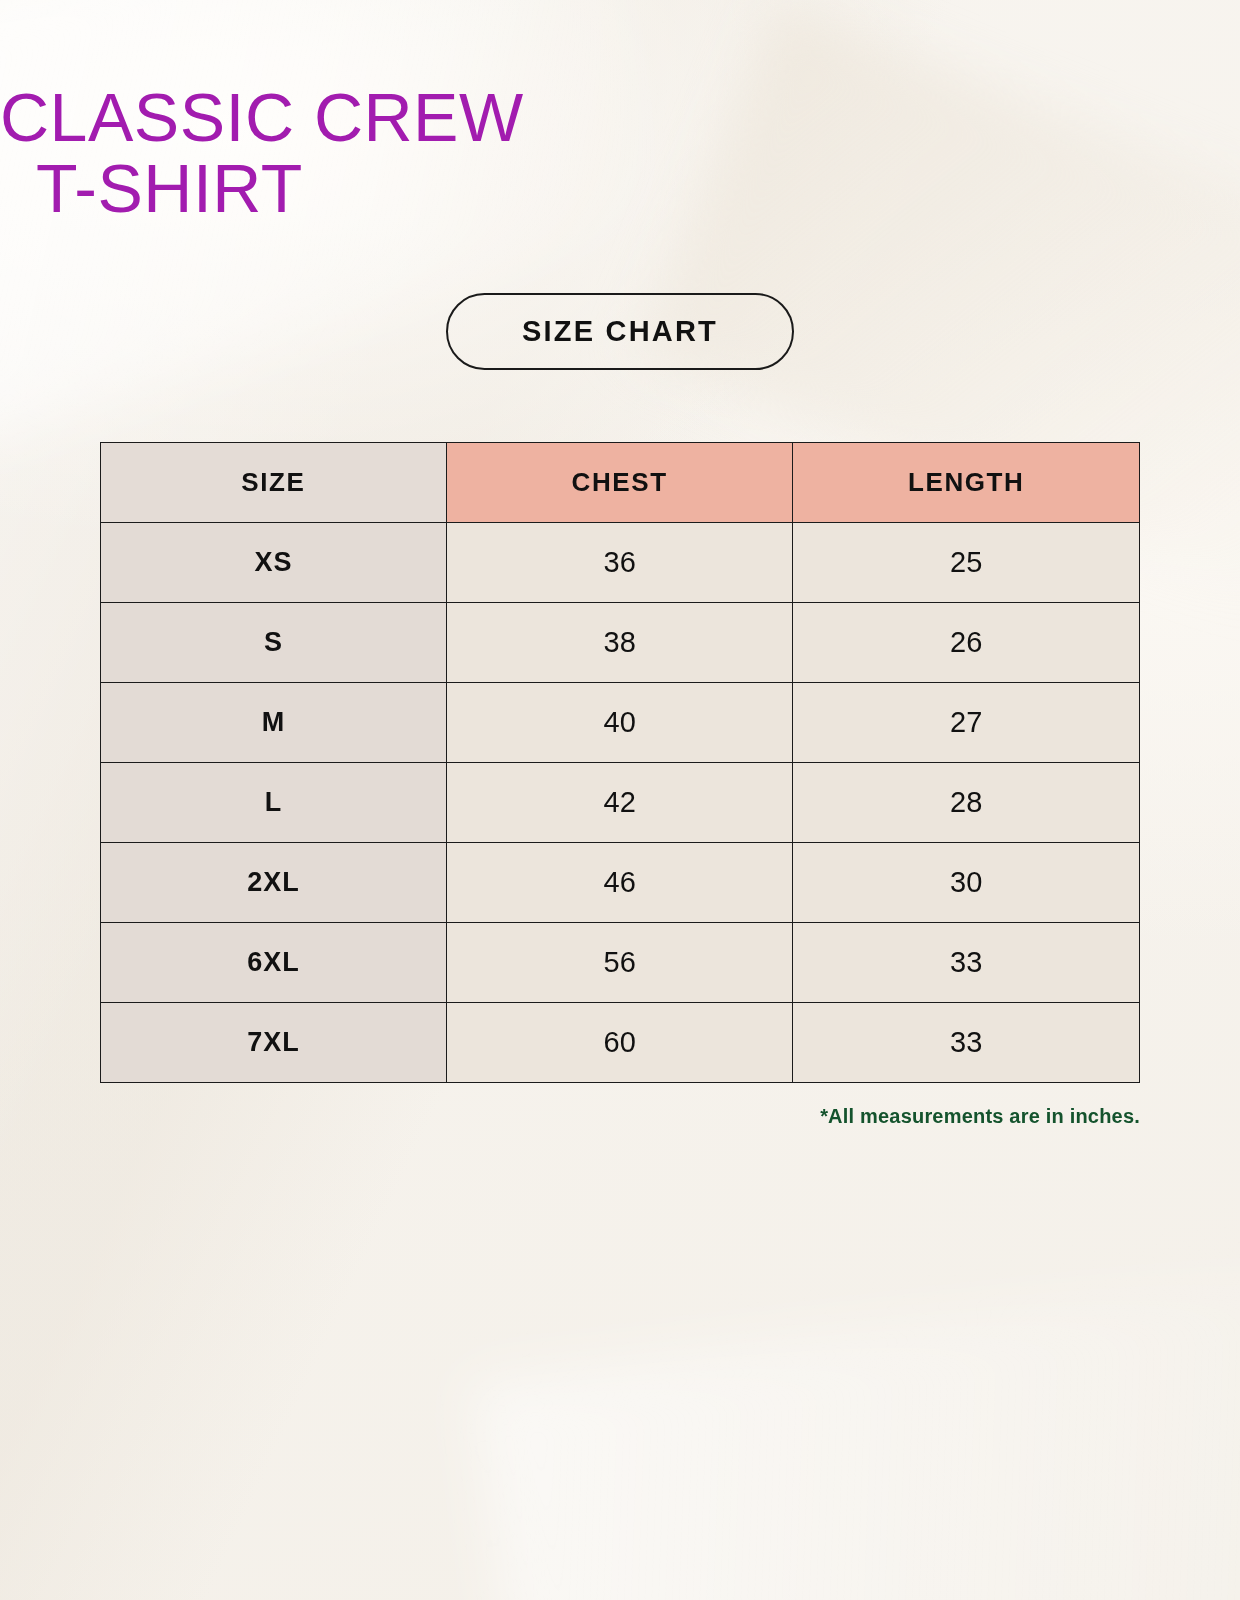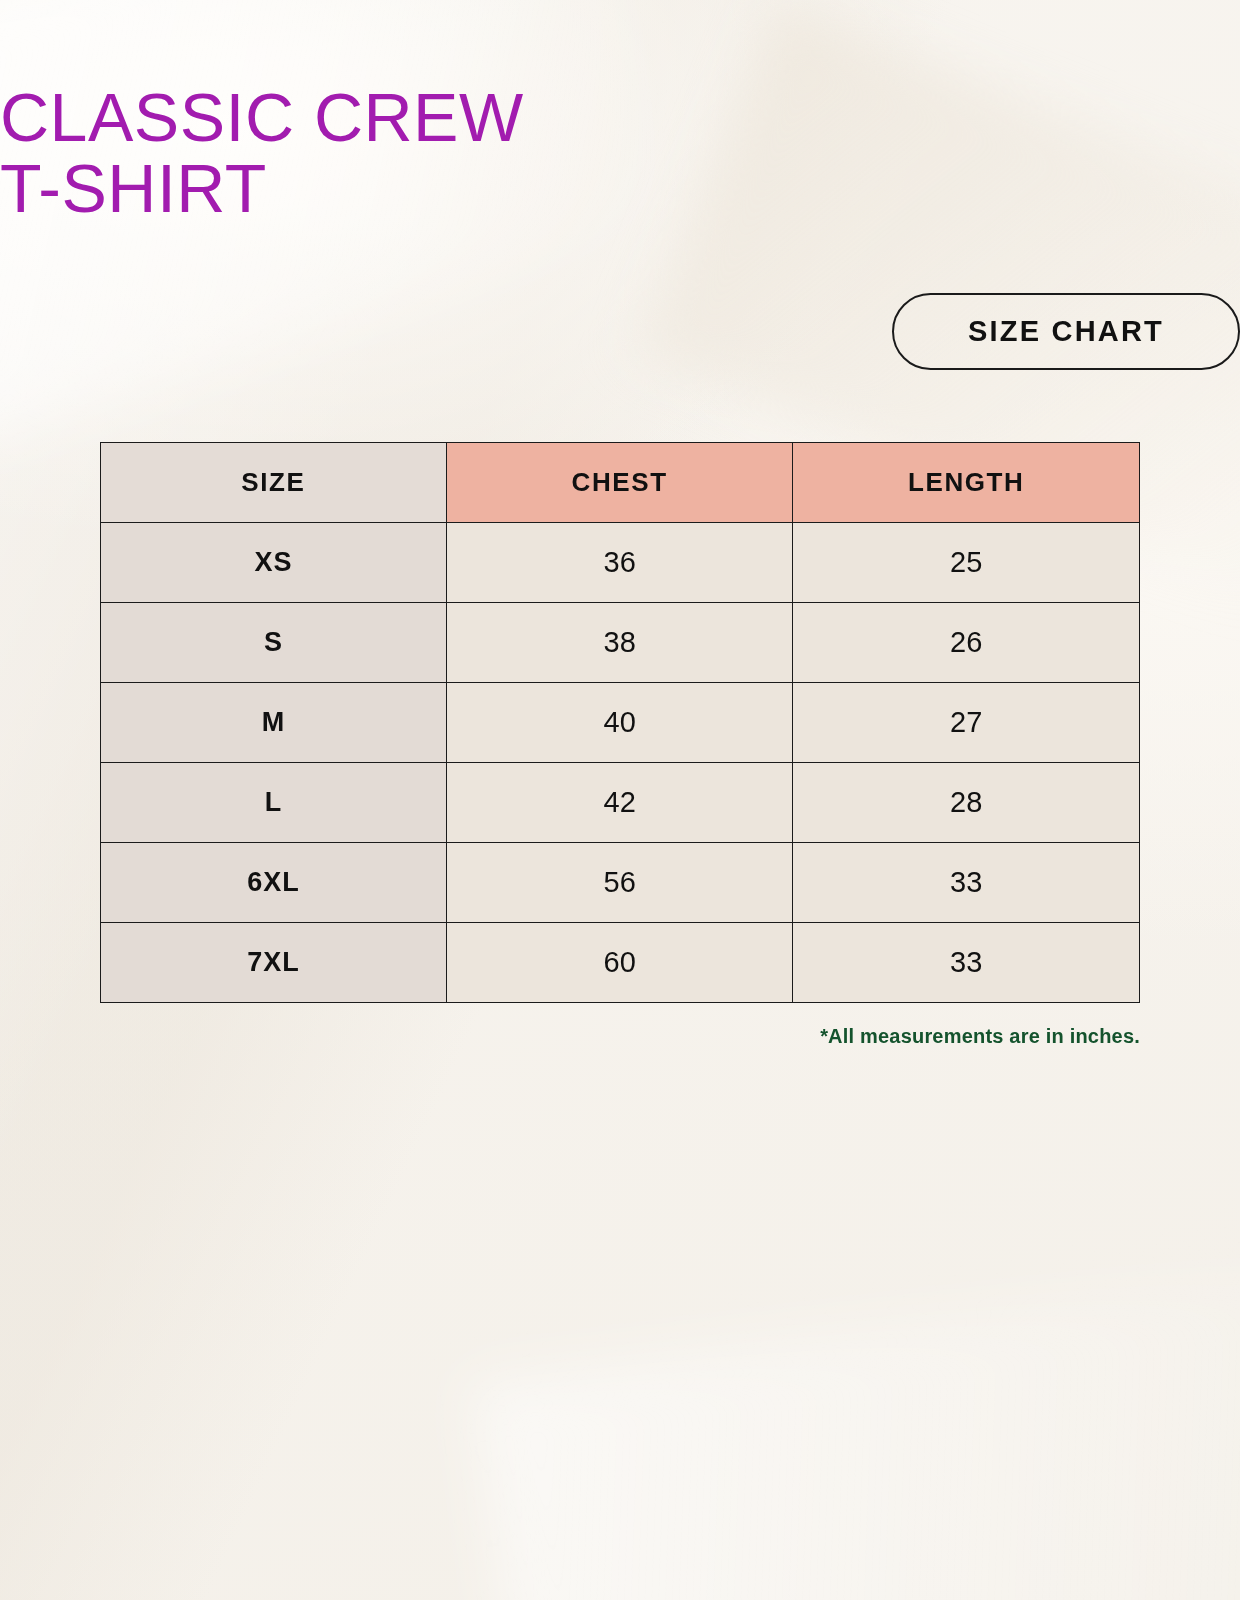--- a/index.html
+++ b/index.html
@@ -50,25 +50,25 @@
   .title {
     margin: 0;
     padding-top: 82px;
     text-align: left;
     font-size: 68px;
     line-height: 1.05;
     font-weight: 400;
     letter-spacing: 0.5px;
     color: #a21caf;
   }
-  .title .line2 { display: block; }
+  .title .line2 { display: block; margin-left: 36px; }
 
   .badge-wrap {
     display: flex;
-    justify-content: flex-end;
+    justify-content: center;
     margin-top: 68px;
   }
   .badge {
     border: 2px solid #1a1a1a;
     border-radius: 60px;
     padding: 20px 74px;
     font-size: 29px;
     font-weight: 700;
     letter-spacing: 2.2px;
     color: #111;
@@ -165,20 +165,25 @@
           <td class="size-cell">M</td>
           <td class="val-cell">40</td>
           <td class="val-cell">27</td>
         </tr>
         <tr>
           <td class="size-cell">L</td>
           <td class="val-cell">42</td>
           <td class="val-cell">28</td>
         </tr>
         <tr>
+          <td class="size-cell">2XL</td>
+          <td class="val-cell">46</td>
+          <td class="val-cell">30</td>
+        </tr>
+        <tr>
           <td class="size-cell">6XL</td>
           <td class="val-cell">56</td>
           <td class="val-cell">33</td>
         </tr>
         <tr>
           <td class="size-cell">7XL</td>
           <td class="val-cell">60</td>
           <td class="val-cell">33</td>
         </tr>
       </tbody>

